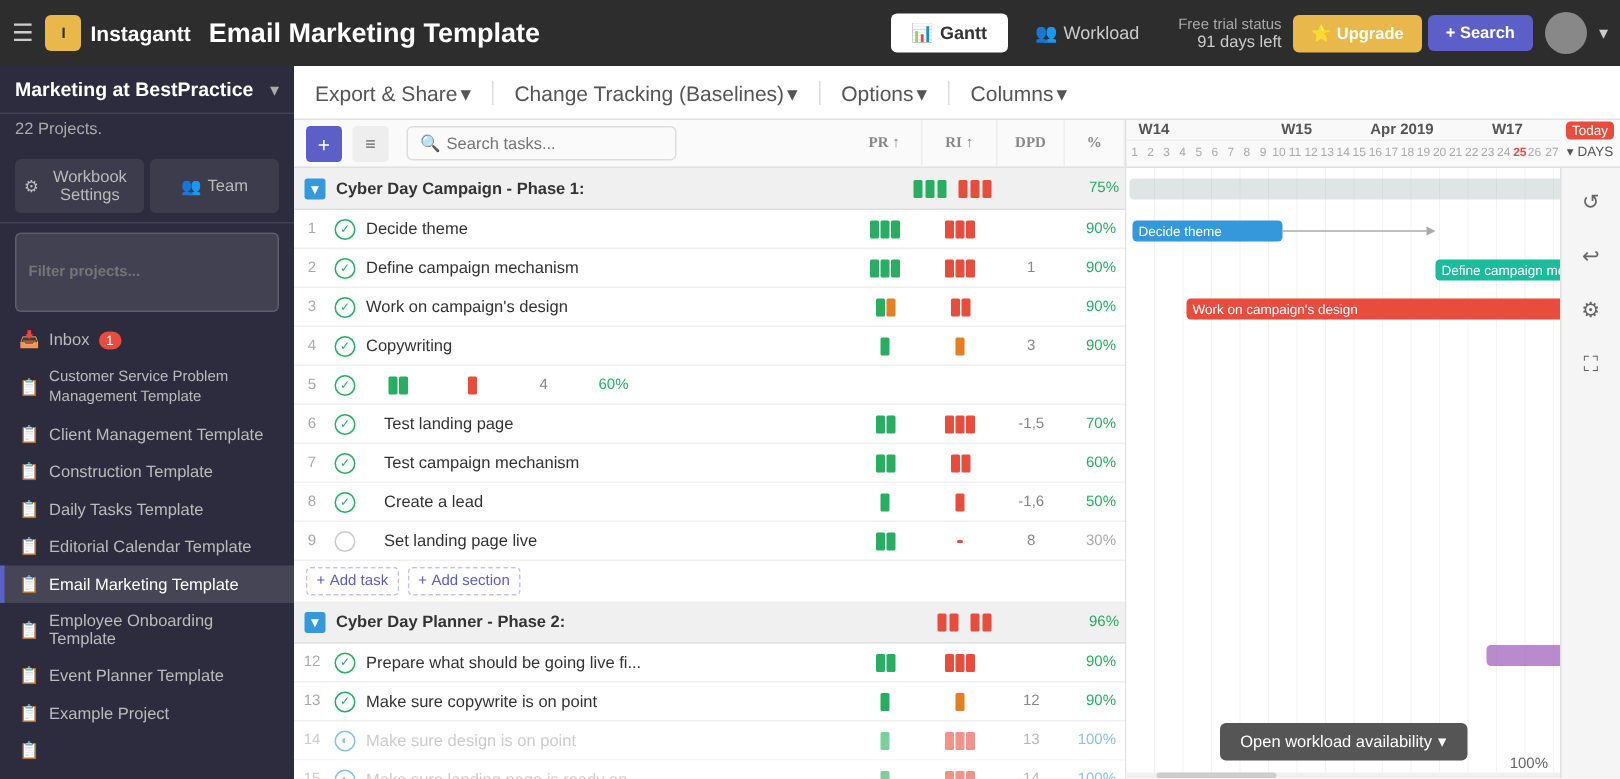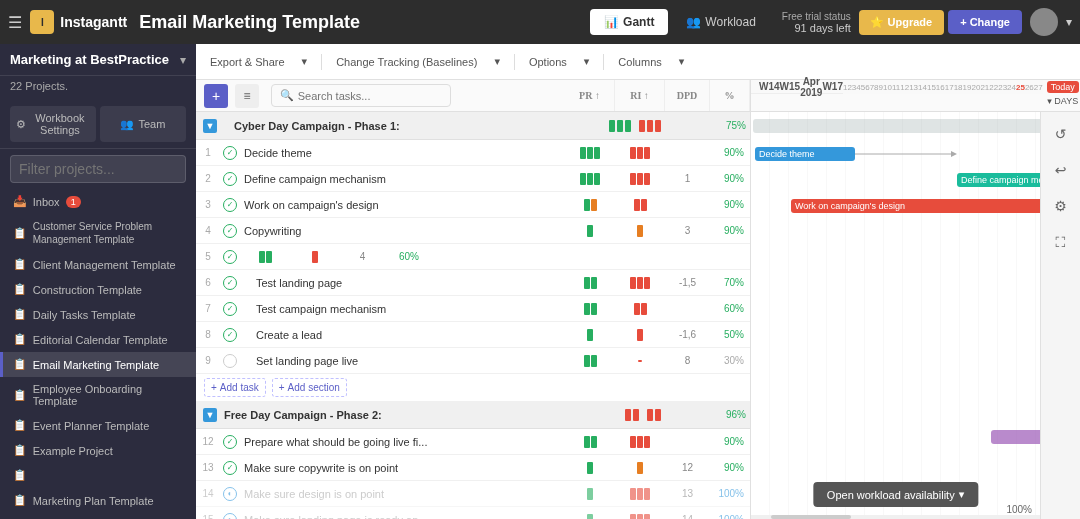--- a/index.html
+++ b/index.html
@@ -21,31 +21,31 @@
     .nav-tab.active { background: #fff; color: #333; font-weight: 600; }
     .trial-info { text-align: right; font-size: 10px; color: #aaa; margin-right: 8px; }
     .trial-days { font-size: 11px; color: #ccc; }
     .btn-upgrade { background: #e8b84b; color: #fff; border: none; padding: 6px 12px; border-radius: 4px; font-size: 11px; font-weight: 600; cursor: pointer; margin-right: 4px; }
     .btn-invite { background: #5b5fc7; color: #fff; border: none; padding: 6px 12px; border-radius: 4px; font-size: 11px; font-weight: 600; cursor: pointer; }
     .avatar { width: 28px; height: 28px; border-radius: 50%; background: #888; margin: 0 8px; }
     .hamburger { font-size: 16px; color: #ccc; cursor: pointer; margin-right: 8px; }
 
     
     .toolbar { display: flex; align-items: center; background: #fff; border-bottom: 1px solid #e0e0e0; padding: 4px 8px; gap: 8px; height: 36px; flex-shrink: 0; }
-    .toolbar-btn { font-size: 11px; color: #555; cursor: pointer; padding: 3px 6px; border-radius: 3px; display: flex; align-items: center; gap: 17px; }
+    .toolbar-btn { font-size: 14px; color: #555; cursor: pointer; padding: 3px 6px; border-radius: 3px; display: flex; align-items: center; gap: 2px; }
     .toolbar-sep { width: 1px; height: 16px; background: #ddd; }
 
     
     .sidebar-header { padding: 8px 10px; display: flex; align-items: center; justify-content: space-between; border-bottom: 1px solid rgba(255,255,255,0.1); }
     .sidebar-brand { font-size: 13px; font-weight: 600; color: #fff; display: flex; align-items: center; gap: 6px; }
     .sidebar-sub { font-size: 11px; color: #aaa; padding: 4px 10px 8px; display: flex; align-items: center; gap: 4px; }
     .sidebar-team-section { display: flex; gap: 4px; padding: 6px 10px; border-bottom: 1px solid rgba(255,255,255,0.1); }
     .sidebar-team-btn { flex: 1; padding: 6px; background: rgba(255,255,255,0.08); border-radius: 4px; text-align: center; font-size: 11px; color: #bbb; cursor: pointer; display: flex; align-items: center; justify-content: center; gap: 4px; }
     .sidebar-filter { padding: 6px 10px; }
-    .sidebar-filter input { width: 100%; padding: 5px 8px; background: rgba(255,255,255,0.1); border: 1px solid rgba(255,255,255,0.15); border-radius: 4px; color: #ccc; font-size: 14px; }
+    .sidebar-filter input { width: 100%; padding: 20px 8px; background: rgba(255,255,255,0.1); border: 1px solid rgba(255,255,255,0.15); border-radius: 4px; color: #ccc; font-size: 10px; font-weight: bold; }
     .sidebar-item { padding: 6px 10px; font-size: 11px; color: #bbb; cursor: pointer; display: flex; align-items: center; gap: 6px; border-left: 3px solid transparent; }
     .sidebar-item.active { background: rgba(255,255,255,0.12); color: #fff; border-left-color: #5b5fc7; }
     .sidebar-item.inbox { color: #bbb; }
     .inbox-badge { background: #e74c3c; color: #fff; font-size: 9px; padding: 1px 5px; border-radius: 8px; }
     .search-box { display: flex; align-items: center; border: 1px solid #ddd; border-radius: 4px; padding: 4px 8px; margin: 4px 8px; gap: 4px; background: #fafafa; flex: 0 0 180px; }
     .search-box input { border: none; background: transparent; font-size: 11px; color: #666; outline: none; width: 120px; }
     .add-col-btn { width: 24px; height: 24px; display: flex; align-items: center; justify-content: center; background: #5b5fc7; color: #fff; border-radius: 3px; font-size: 14px; cursor: pointer; margin: 0 4px; }
     .task-list { width: 555px; flex-shrink: 0; overflow-y: auto; border-right: 1px solid #e0e0e0; }
     .tl-col { font-size: 10px; color: #888; font-weight: 600; padding: 0 4px; display: flex; align-items: center; justify-content: center; border-right: 1px solid #eee; height: 100%; font-family: Liberation Serif, serif; }
     .tl-col.pr { width: 50px; }
@@ -106,21 +106,21 @@
       <div class="nav-tab">
         <span>👥</span>
         <span>Workload</span>
       </div>
     </div>
     <div class="trial-info">
       <div>Free trial status</div>
       <div class="trial-days">91 days left</div>
     </div>
     <button class="btn-upgrade">⭐ <span>Upgrade</span></button>
-    <button class="btn-invite">+ <span>Change</span></button>
+    <button class="btn-invite">+ <span>Search</span></button>
     <div class="avatar"></div>
     <span style="font-size:12px;color:#ccc;cursor:pointer;">▾</span>
   </div>
 
   <div class="main-area">
 
     <div class="sidebar">
       <div class="sidebar-header">
         <span class="sidebar-brand">Marketing at BestPractice</span>
         <span style="color:#aaa;cursor:pointer;font-size:12px;">▾</span>
@@ -229,21 +229,21 @@
             <span style="color:#aaa;font-size:11px;">🔍</span>
             <input type="text" style="border: none; background: transparent; font-size: 11px; color: rgb(102, 102, 102); outline: none; width: 120px;" placeholder="Search tasks...">
           </div>
           <div style="flex:1"></div>
           <div class="tl-col pr" style="font-size:10px;color:#888;font-weight:600;width:50px;text-align:center;border-right:1px solid #eee;padding:4px;">PR ↑</div>
           <div class="tl-col ri" style="font-size:10px;color:#888;font-weight:600;width:50px;text-align:center;border-right:1px solid #eee;padding:4px;">RI ↑</div>
           <div class="tl-col dpd" style="font-size:10px;color:#888;font-weight:600;width:45px;text-align:center;border-right:1px solid #eee;padding:4px;">DPD</div>
           <div class="tl-col pct" style="font-size:10px;color:#888;font-weight:600;width:40px;text-align:center;padding:4px;">%</div>
         </div>
 
-        <div style="flex:1; display:flex; flex-direction:row;">
+        <div style="flex:1; display:flex; flex-direction:column;">
           <div style="display:flex; background:#f9f9f9; border-bottom:1px solid #eee; height:14px; align-items:center; padding-left:8px;">
             <span style="font-size:10px;color:#555;font-weight:600;flex:1;">W14</span>
             <span style="font-size:10px;color:#555;font-weight:600;flex:1;text-align:center;">W15</span>
             <span style="font-size:10px;color:#555;font-weight:600;flex:1;text-align:center;">Apr 2019</span>
             <span style="font-size:10px;color:#555;font-weight:600;flex:1;text-align:center;">W17</span>
           </div>
           <div style="display:flex; background:#f9f9f9; height:14px; align-items:center;">
 
             <div style="font-size:8px;color:#aaa;flex:1;text-align:center;">1</div>
             <div style="font-size:8px;color:#aaa;flex:1;text-align:center;">2</div>
@@ -286,21 +286,21 @@
       </div>
 
       <div style="display:flex; flex:1; overflow:hidden;">
 
         <div class="task-list" style="width:555px;flex-shrink:0;overflow-y:auto;border-right:1px solid #e0e0e0;">
 
           <div class="phase-row">
             <div style="width:28px;display:flex;align-items:center;justify-content:center;">
               <span style="width:14px;height:14px;background:#3498db;border-radius:2px;display:flex;align-items:center;justify-content:center;color:#fff;font-size:9px;">▼</span>
             </div>
-            <div style="flex:1;font-size:11px;font-weight:700;color:#333;margin-left:10px;">Cyber Day Campaign - Phase 1:</div>
+            <div style="flex:1;font-size:11px;font-weight:700;color:#333;">Cyber Day Campaign - Phase 1:</div>
             <div style="display:flex;gap:2px;padding:0 4px;">
               <div class="mini-bar g"></div>
                 <div class="mini-bar g"></div>
                 <div class="mini-bar g"></div>
             </div>
             <div style="display:flex;gap:2px;padding:0 4px;">
               <div class="mini-bar r"></div>
                 <div class="mini-bar r"></div>
                 <div class="mini-bar r"></div>
             </div>
@@ -470,21 +470,21 @@
 
           <div class="add-row">
             <div class="add-btn">+ <span>Add task</span></div>
             <div class="add-btn">+ <span>Add section</span></div>
           </div>
 
           <div class="phase-row">
             <div style="width:28px;display:flex;align-items:center;justify-content:center;">
               <span style="width:14px;height:14px;background:#3498db;border-radius:2px;display:flex;align-items:center;justify-content:center;color:#fff;font-size:9px;">▼</span>
             </div>
-            <div style="flex:1;font-size:11px;font-weight:700;color:#333;">Free Day Campaign - Phase 2:</div>
+            <div style="flex:1;font-size:11px;font-weight:700;color:#333;">Cyber Day Planner - Phase 2:</div>
             <div style="display:flex;gap:2px;padding:0 4px;">
               <div class="mini-bar r"></div>
                 <div class="mini-bar r"></div>
             </div>
             <div style="display:flex;gap:2px;padding:0 4px;">
               <div class="mini-bar r"></div>
                 <div class="mini-bar r"></div>
             </div>
             <div style="width:45px;"></div>
             <div style="width:40px;text-align:right;font-size:10px;color:#27ae60;padding-right:4px;">96%</div>

